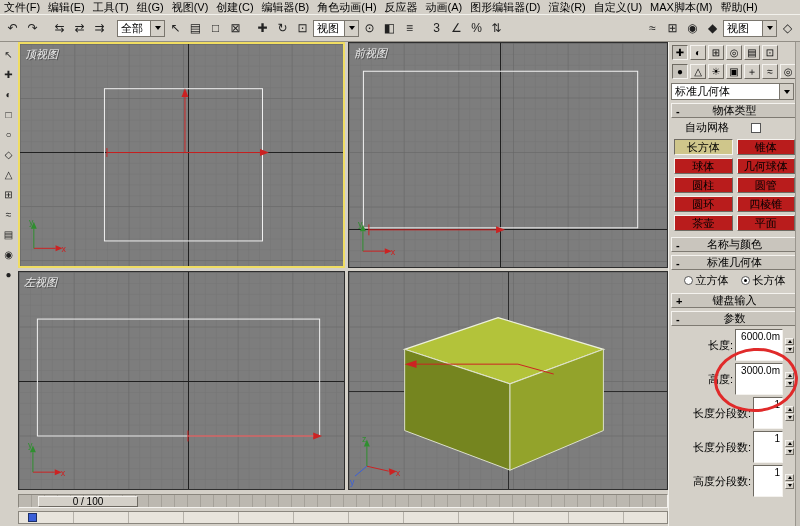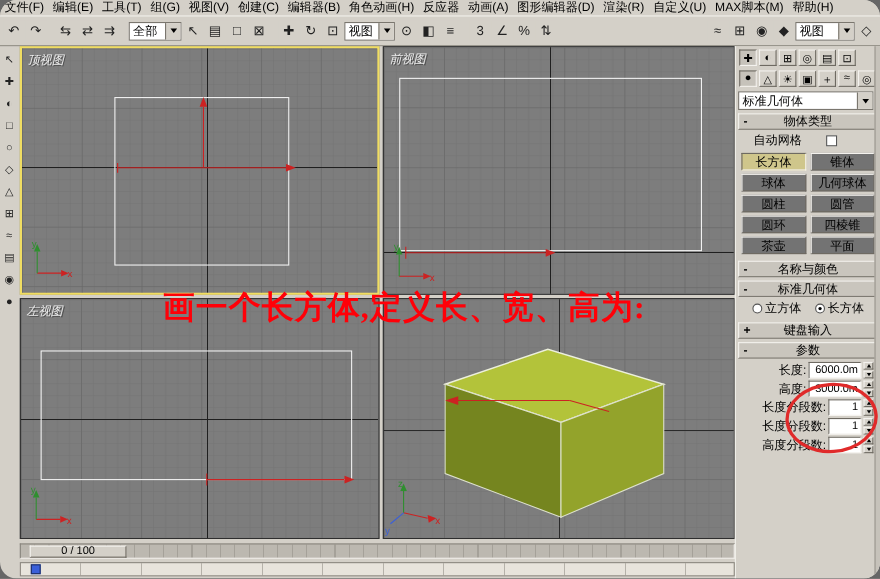--- a/index.html
+++ b/index.html
@@ -1,18 +1,18 @@
 <!DOCTYPE html>
 <html><head>
 <meta charset="utf-8">
 <style>
   * { box-sizing: border-box; margin: 0; padding: 0; }
   html,body { background:#666; }
   body { font-family:"Liberation Sans",sans-serif; }
-  .screen { position:relative; width:800px; height:526px; background:#d4d0c8; overflow:hidden; font-size:11px; color:#000;border-radius:15px; }
+  .screen { position:relative; width:800px; height:526px; background:#d4d0c8; overflow:hidden; font-size:11px; color:#000; }
 
   
   .menubar { position:absolute; left:0; top:0; width:100%; height:14px; display:flex; align-items:center; background:#d4d0c8; }
   .menu-item { padding:0 4px; line-height:14px; white-space:nowrap; font-size:11px; }
 
   
   .toolbar { position:absolute; left:0; top:14px; width:100%; height:28px; display:flex; align-items:center; gap:1px; padding:0 3px;
              background:#d4d0c8; border-top:1px solid #f2f1ec; border-bottom:1px solid #928e86; }
   .tbtn { width:19px; height:19px; display:flex; align-items:center; justify-content:center; font-size:12px; color:#222;
           border:1px solid #d4d0c8; }
@@ -54,49 +54,49 @@
   .subtype { margin:2px 0 2px 0; width:123px; }
   .rollout-header { height:15px; margin-top:3px; background:#c9c5bd; display:flex; align-items:center; position:relative;
                     border:1px solid; border-color:#f4f2ee #7e7a72 #7e7a72 #f4f2ee; font-size:11px; }
   .rh-expand { position:absolute; left:4px; font-weight:bold; }
   .rh-title { flex:1; text-align:center; }
   .autogrid-row { display:flex; align-items:center; gap:22px; height:17px; padding-left:14px; margin-top:1px; }
   .checkbox { width:10px; height:10px; background:#fff; border:1px solid #555; position:relative; flex:none; }
   .checkbox.checked::after { content:""; position:absolute; left:1px; top:1px; width:6px; height:3px;
                              border-left:2px solid #000; border-bottom:2px solid #000; transform:rotate(-45deg); }
   .obj-buttons { display:grid; grid-template-columns:1fr 1fr; gap:3px 4px; padding:3px 3px; }
-  .obj-btn { height:16px; display:flex; align-items:center; justify-content:center; font-size:11px; background:#737373;
+  .obj-btn { height:16px; display:flex; align-items:center; justify-content:center; font-size:11px; background:#b91c1c;
              border:1px solid; border-color:#f4f2ee #6e6a62 #6e6a62 #f4f2ee; white-space:nowrap; }
   .obj-btn.active { background:#cfc68b; border-color:#6e6a62 #f4f2ee #f4f2ee #6e6a62; }
   .name-row { display:flex; gap:3px; padding:3px 3px; align-items:center; }
   .text-field { flex:1; height:16px; background:#fff; border:1px solid; border-color:#6e6a62 #f4f2ee #f4f2ee #6e6a62;
                 padding:0 3px; line-height:14px; font-size:11px; }
   .color-swatch { width:22px; height:15px; background:#a6bc3c; border:1px solid #444; flex:none; }
   .radio-row { display:flex; justify-content:center; gap:12px; padding:3px 0 2px 0; }
   .radio-opt { display:flex; align-items:center; }
   .radio { width:9px; height:9px; border-radius:50%; background:#fff; border:1px solid #555; position:relative; margin-right:3px; flex:none; }
   .radio.selected::after { content:""; position:absolute; left:2px; top:2px; width:3px; height:3px; border-radius:50%; background:#000; }
   .param-block { padding-top:2px; }
   .param-row { display:flex; align-items:center; justify-content:flex-end; gap:2px; padding:1px 4px 1px 0; }
   .param-label { font-size:11px; white-space:nowrap; }
-  .spin-field { width:48px; height:15px; background:#fff; border:1px solid; border-color:#6e6a62 #f4f2ee #f4f2ee #6e6a62;
+  .spin-field { width:48px; height:32px; background:#fff; border:1px solid; border-color:#6e6a62 #f4f2ee #f4f2ee #6e6a62;
                 font-size:10px; line-height:13px; text-align:right; padding:0 2px; }
   .spin-field.small { width:30px; }
   .spinner { width:9px; height:15px; display:flex; flex-direction:column; gap:1px; flex:none; }
   .spin-up, .spin-down { flex:1; background:#d4d0c8; border:1px solid; border-color:#f4f2ee #6e6a62 #6e6a62 #f4f2ee;
                          display:flex; align-items:center; justify-content:center; }
   .spin-up::after { content:""; width:0; height:0; border-left:2px solid transparent; border-right:2px solid transparent; border-bottom:3px solid #000; }
   .spin-down::after { content:""; width:0; height:0; border-left:2px solid transparent; border-right:2px solid transparent; border-top:3px solid #000; }
   .map-row { display:flex; align-items:center; gap:5px; padding:5px 0 0 7px; }
 
   
   .timeslider { position:absolute; left:18px; top:494px; width:650px; height:14px; background:#bcb8b0;
                 border:1px solid; border-color:#8a867e #f4f2ee #f4f2ee #8a867e; display:flex; align-items:center;
                 background-image:repeating-linear-gradient(90deg, transparent 0 12px, #a5a199 12px 13px); }
-  .slider-handle { width:88px; height:11px; margin-left:8px; background:#d4d0c8; display:flex; align-items:center; justify-content:center;
+  .slider-handle { width:100px; height:11px; margin-left:19px; background:#d4d0c8; display:flex; align-items:center; justify-content:center;
                    font-size:10px; border:1px solid; border-color:#f4f2ee #6e6a62 #6e6a62 #f4f2ee; }
   .trackbar { position:absolute; left:18px; top:511px; width:650px; height:13px; background:#e8e4dc;
               border:1px solid #8a867e;
               background-image:repeating-linear-gradient(90deg, transparent 0 54px, #b5b1a9 54px 55px); }
   .track-handle { position:absolute; left:9px; top:1px; width:9px; height:9px; background:#3a5fd9; border:1px solid #1d2f66; }
 </style>
 </head>
 <body>
 
 <div class="screen">
@@ -313,21 +313,20 @@
         <text x="47" y="206" fill="#cc2222">x</text>
         <line x1="18" y1="196" x2="18" y2="176" stroke="#2f8f2f"></line>
         <path d="M15 176l3-7 3 7z" fill="#2f8f2f"></path>
         <text x="13" y="172" fill="#2f8f2f">z</text>
         <line x1="18" y1="196" x2="6" y2="206" stroke="#3a5fd9"></line>
         <text x="1" y="215" fill="#3a5fd9">y</text>
       </g>
     </svg>
   </div>
 
-  <div class="annotation">画一个长方体,定义长、宽、高为:</div>
   <div class="red-ellipse"></div>
 
   <div class="cmd-panel">
     <div class="panel-tabs">
       <span class="ptab active">✚</span>
       <span class="ptab">◐</span>
       <span class="ptab">⊞</span>
       <span class="ptab">◎</span>
       <span class="ptab">▤</span>
       <span class="ptab">⊡</span>

